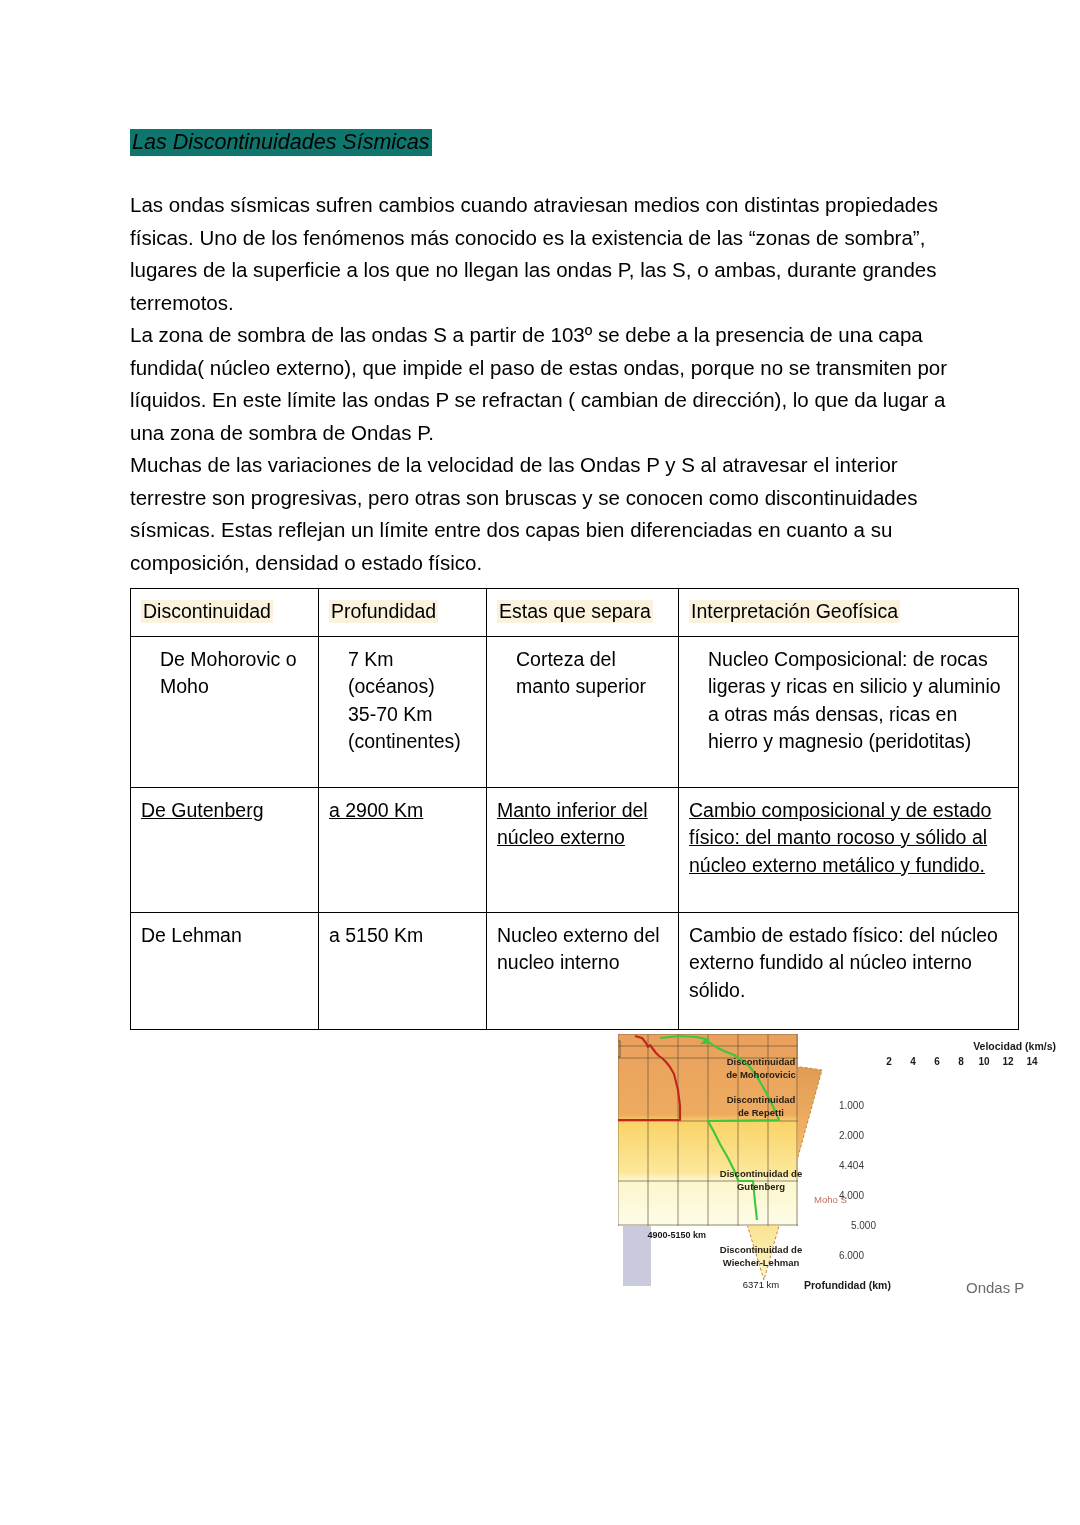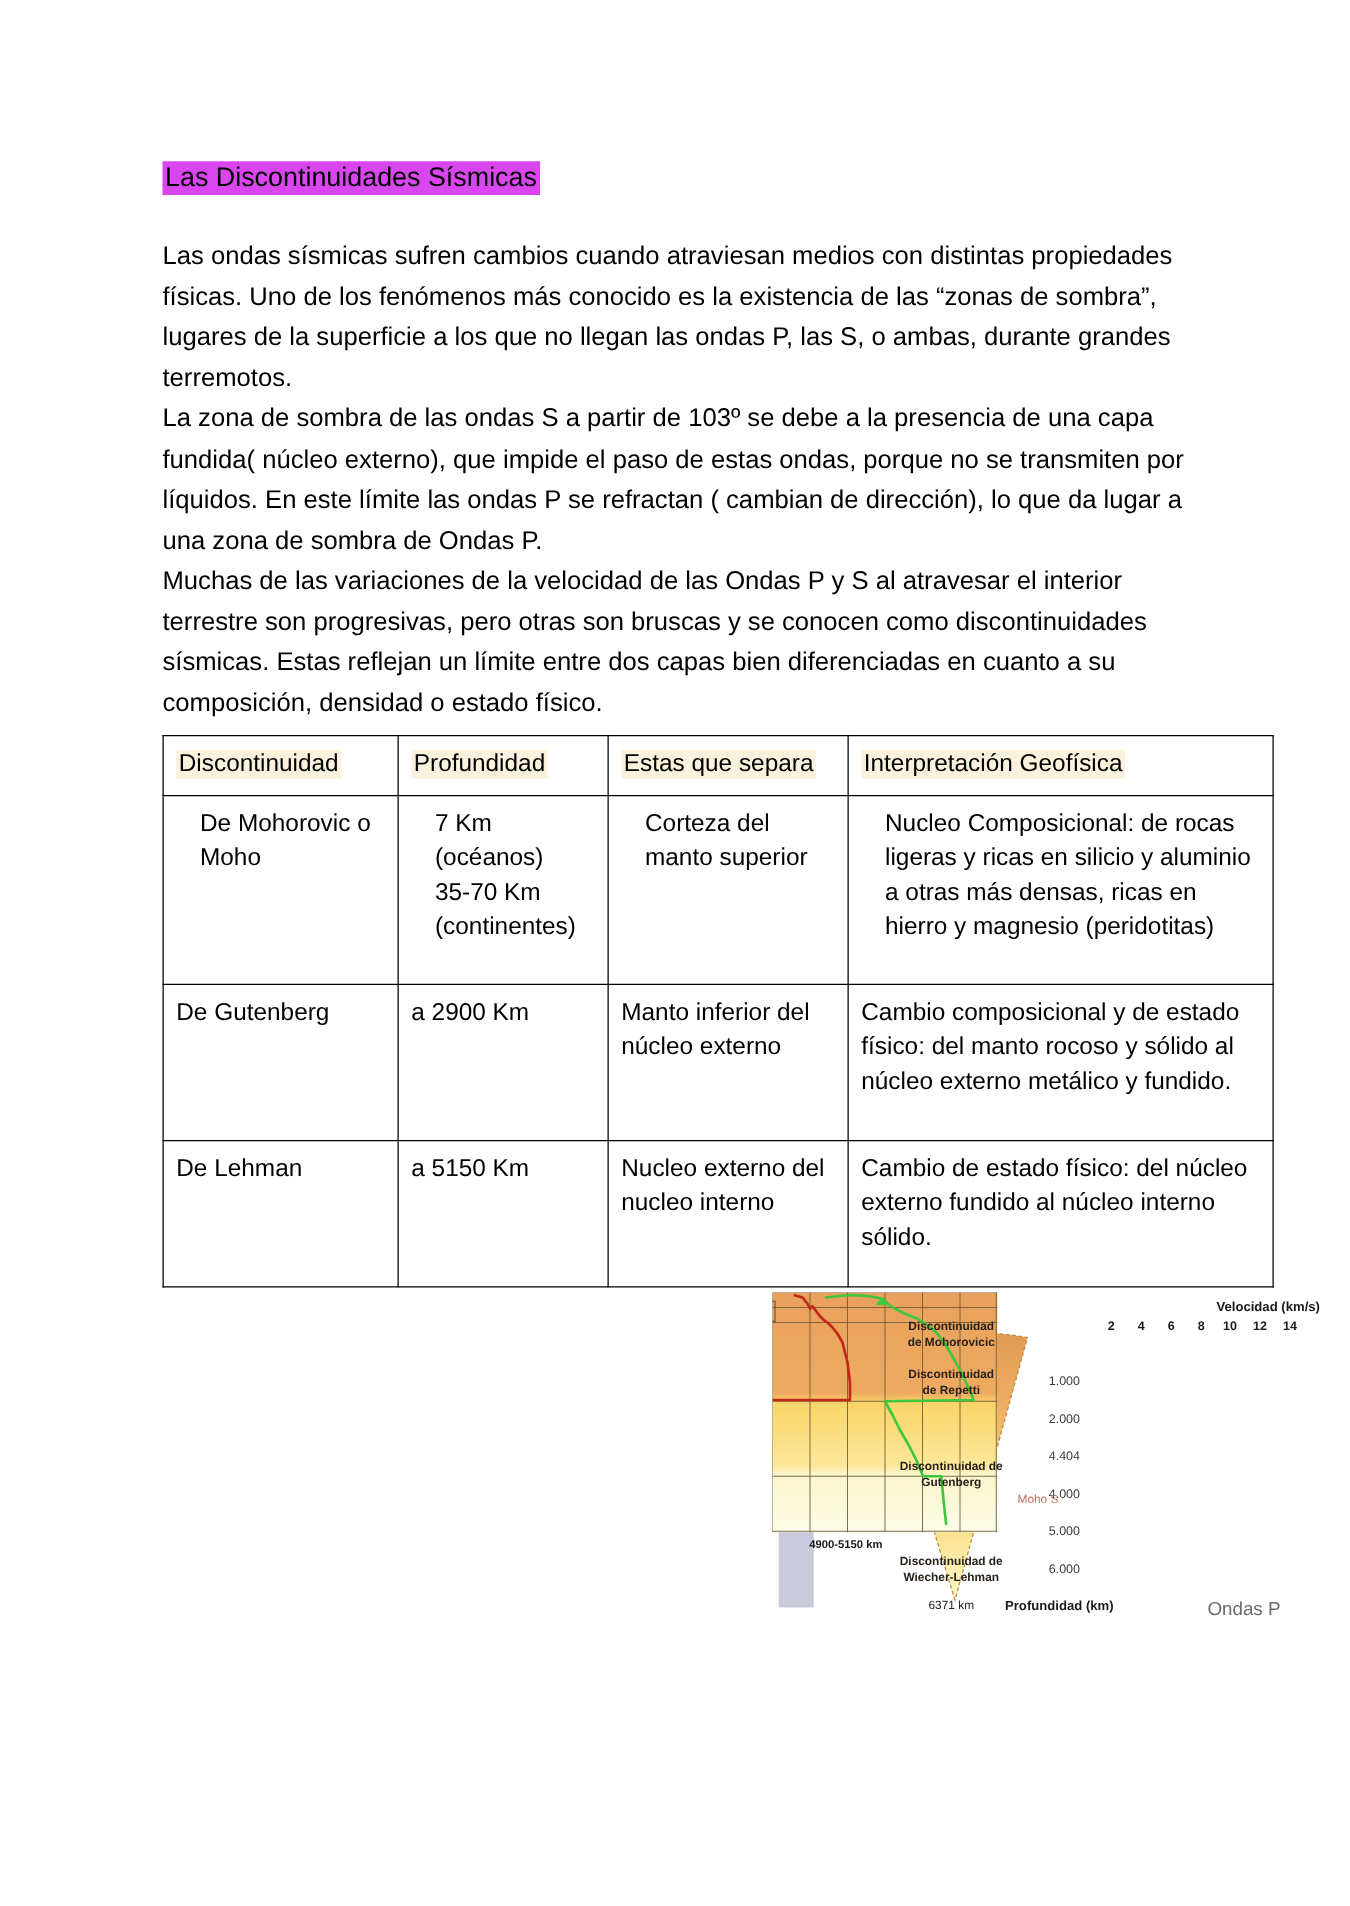--- a/index.html
+++ b/index.html
@@ -29,22 +29,23 @@
   
   .doc-title {
     position: absolute;
     left: 130px;
     top: 128px;
     font-size: 21.5px;
     line-height: 29px;
     white-space: nowrap;
   }
   .doc-title .hl {
-    background: #d946ef;
+    background: #0f766e;
     padding: 1px 2px 2px 2px;
+    font-style: italic;
   }
 
   
   .intro {
     position: absolute;
     left: 130px;
     top: 189px;
     width: 845px;
     font-size: 20.5px;
     line-height: 32.5px;
@@ -80,21 +81,21 @@
   .disc-table thead th {
     padding-bottom: 10px;
   }
   .disc-table thead th span.hdr {
     background: #fbf2dd;
     padding: 0 2px 1px 2px;
     display: inline;
   }
   .cell-line { display: block; }
   .row-moho td   { height: 130px; padding-left: 29px; }
-  .row-guten td  { height: 104px; }
+  .row-guten td  { height: 104px; text-decoration: underline; }
   .row-lehman td { height: 96px; }
 
   
   .repetti {
     position: absolute;
     left: 130px;
     top: 1055px;
     width: 480px;
     font-size: 20.5px;
     line-height: 32.5px;
@@ -329,21 +330,21 @@
     <div class="vtick" style="left:310px;">6</div>
     <div class="vtick" style="left:334px;">8</div>
     <div class="vtick" style="left:357px;">10</div>
     <div class="vtick" style="left:381px;">12</div>
     <div class="vtick" style="left:405px;">14</div>
 
     <div class="dtick" style="left:200px; top:66px;text-align:right;">1.000</div>
     <div class="dtick" style="left:200px; top:96px;">2.000</div>
     <div class="dtick" style="left:200px; top:126px;">4.404</div>
     <div class="dtick" style="left:200px; top:156px;">4.000</div>
-    <div class="dtick" style="left:200px; top:186px;">5.000</div>
+    <div class="dtick" style="left:212px; top:186px;">5.000</div>
     <div class="dtick" style="left:200px; top:216px;">6.000</div>
 
     <div class="xaxis-label">Profundidad (km)</div>
     <div class="ondas-s">Moho S</div>
     <div class="ondas-p">Ondas P</div>
 
     <svg class="chart-plot" viewBox="0 0 180 192" preserveAspectRatio="none">
       <defs>
         <linearGradient id="plotGrad" x1="0" y1="0" x2="0" y2="1">
           <stop offset="0%" stop-color="#e9a05c"></stop>

